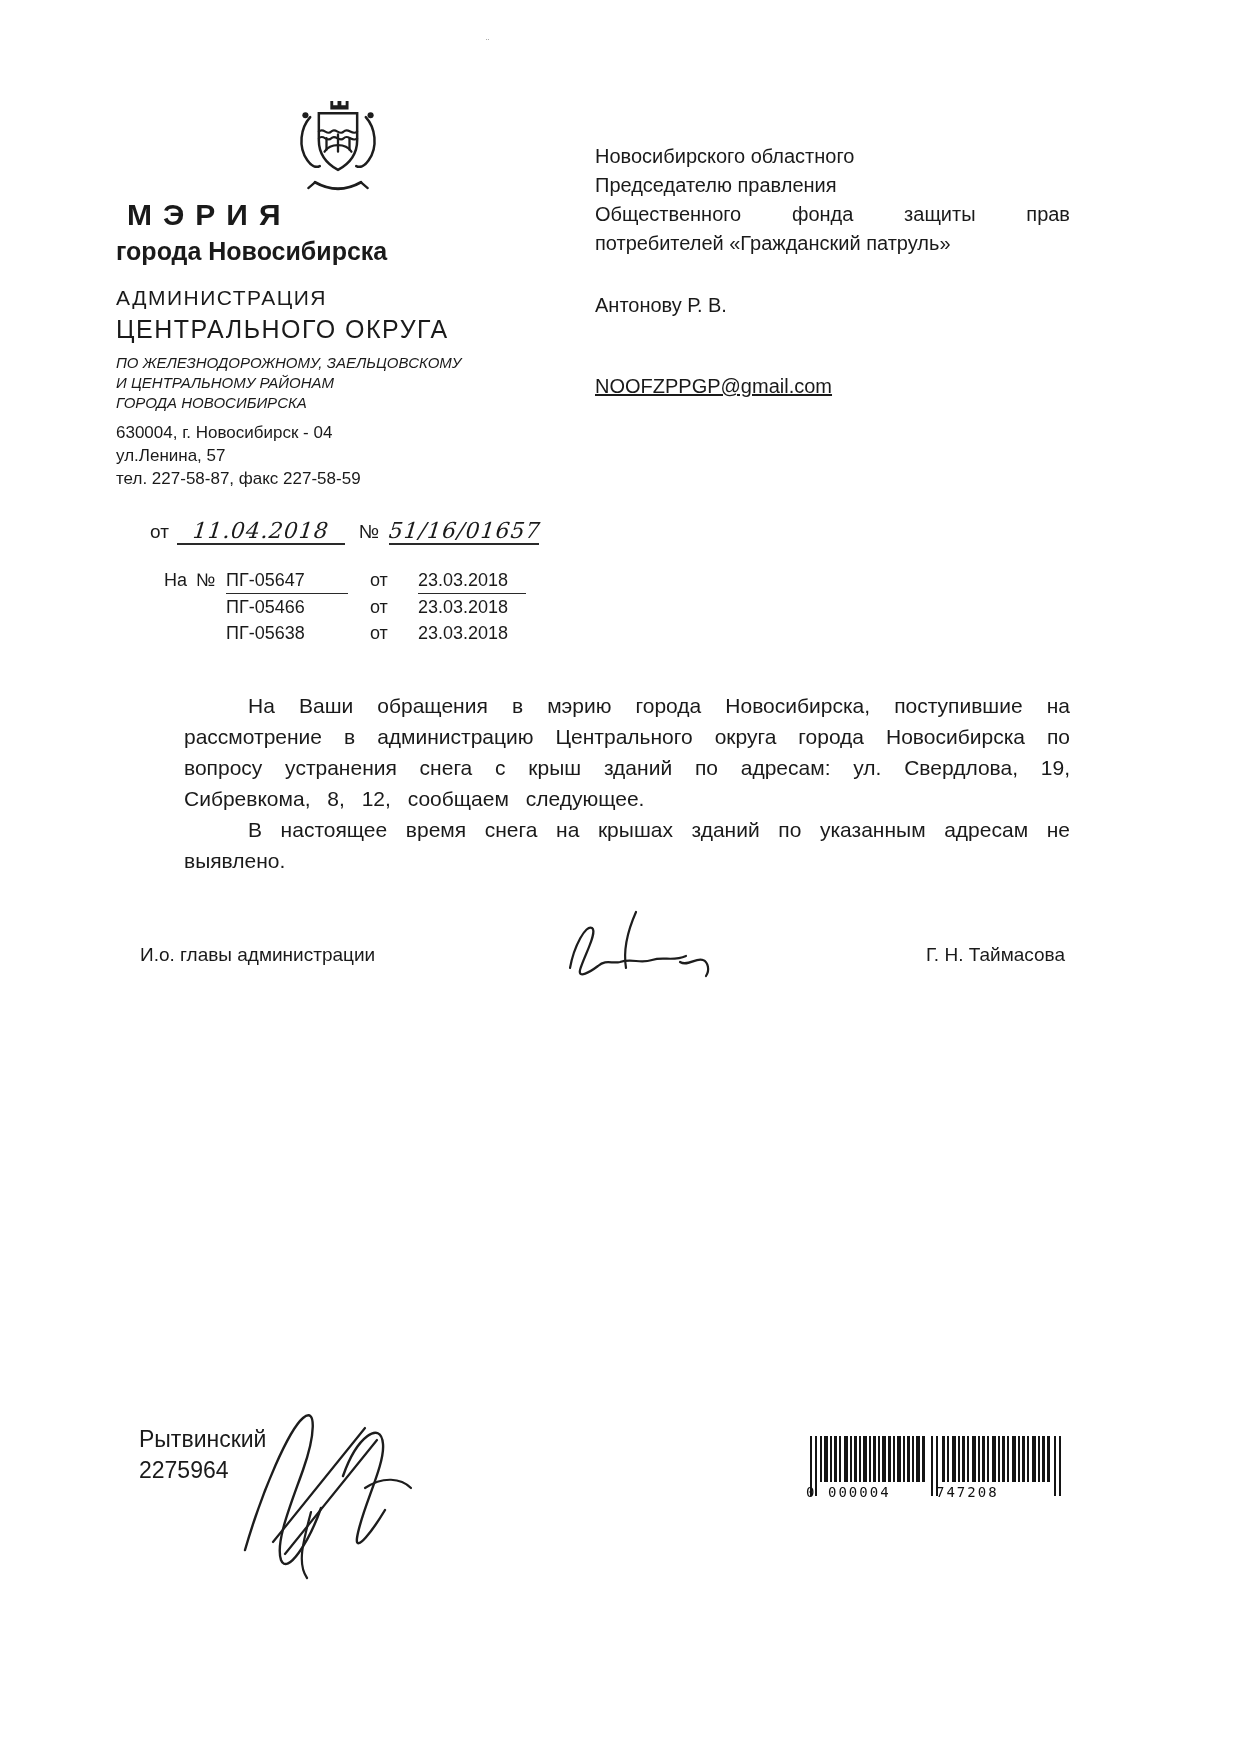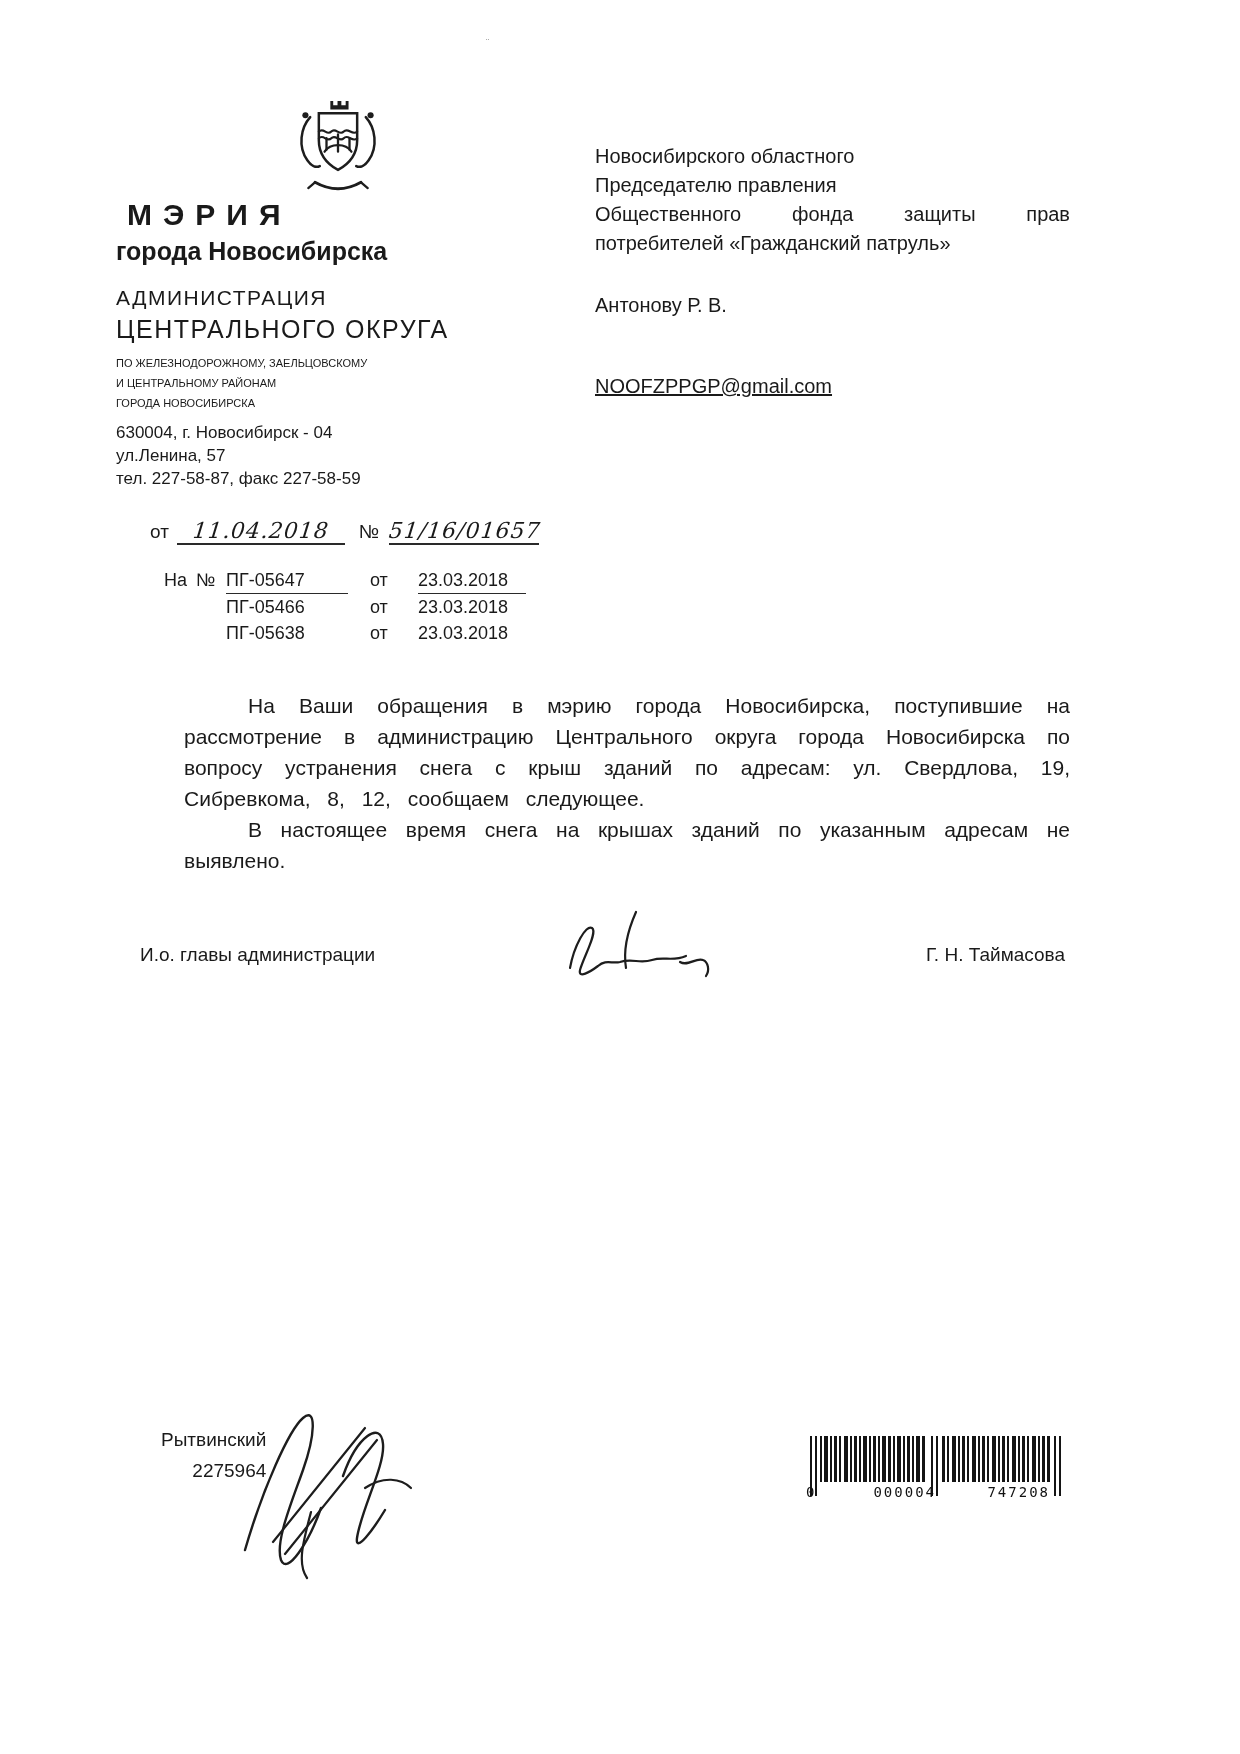--- a/index.html
+++ b/index.html
@@ -22,21 +22,21 @@
     width: 444px;
     margin-left: 116px;
     text-align: left;
     flex: 0 0 auto;
   }
   .emblem { height: 92px; display: flex; justify-content: center; }
   .org-title   { font-size: 30px; font-weight: bold; letter-spacing: 11px; margin-top: 10px; text-indent: 11px; }
   .org-title2  { font-size: 25px; font-weight: bold; margin-top: 5px; }
   .dept-line1  { font-size: 21px; letter-spacing: 1.5px; margin-top: 20px; }
   .dept-line2  { font-size: 25px; letter-spacing: 1.5px; margin-top: 5px; }
-  .district    { font-size: 11px; line-height: 20px; }
+  .district    { font-size: 15px; line-height: 20px; font-style: italic; }
   .district.first { margin-top: 9px; }
   .addr        { font-size: 17px; line-height: 23px; }
   .addr.first  { margin-top: 8px; }
 
   .right-col {
     width: 475px;
     margin-left: 35px;
     flex: 0 0 auto;
   }
   .addressee { margin-top: 46px; }
@@ -98,25 +98,24 @@
     position: absolute;
     left: 400px;
     top: -40px;
     width: 200px;
     height: 100px;
   }
 
   
   .executor {
     position: absolute;
-    left: 161px;
+    left: 139px;
     top: 1424px;
-    font-size: 19px;
+    font-size: 23px;
     line-height: 31px;
-    text-align: right;
   }
   .executor-sig {
     position: absolute;
     left: 215px;
     top: 1392px;
     width: 230px;
     height: 190px;
   }
 
   .barcode {
@@ -128,21 +127,21 @@
   .barcode-bars { display: block; }
   .barcode-digits {
     display: grid;
     grid-template-columns: 22px 108px 114px;
     margin-top: -16px;
     font-family: "DejaVu Sans Mono", monospace;
     font-size: 14px;
     letter-spacing: 2px;
     color: #111;
   }
-  .barcode-digits span { text-align: right; background: transparent; }
+  .barcode-digits span { text-align: left; background: transparent; }
   .barcode-digits .pre { text-align: left; }
 
   .scan-artifact {
     position: absolute;
     left: 486px;
     top: 38px;
     width: 9px;
     height: 4px;
     color: #999;
     font-size: 10px;

